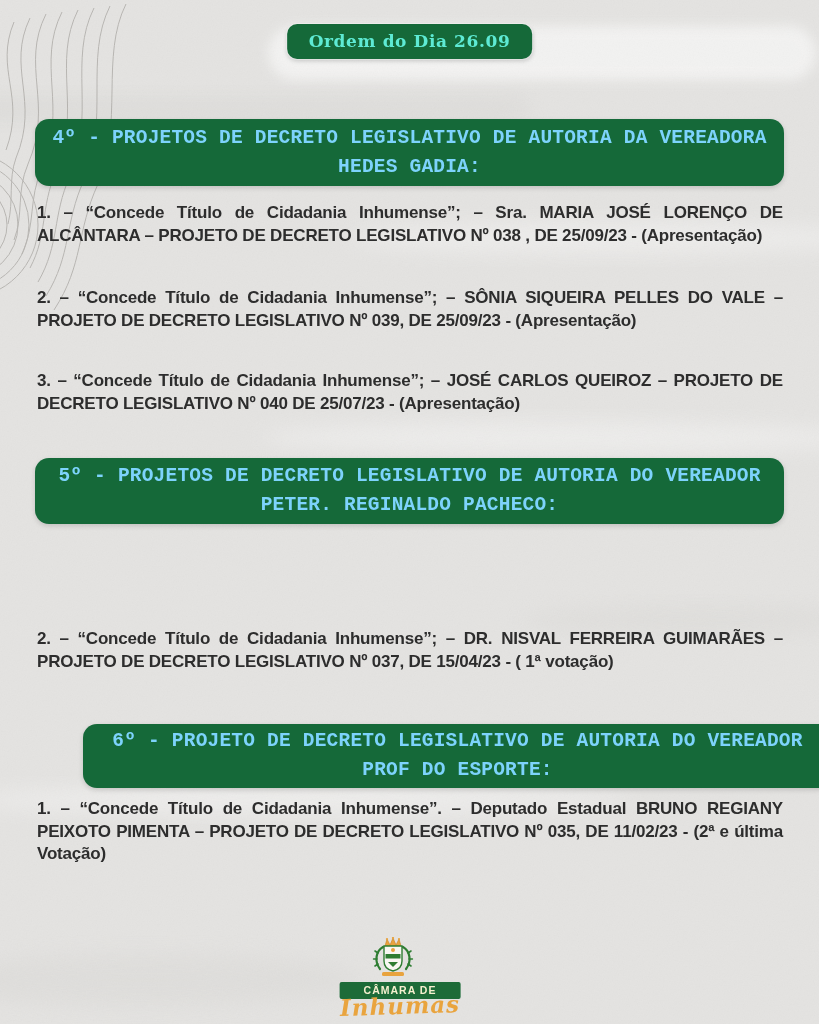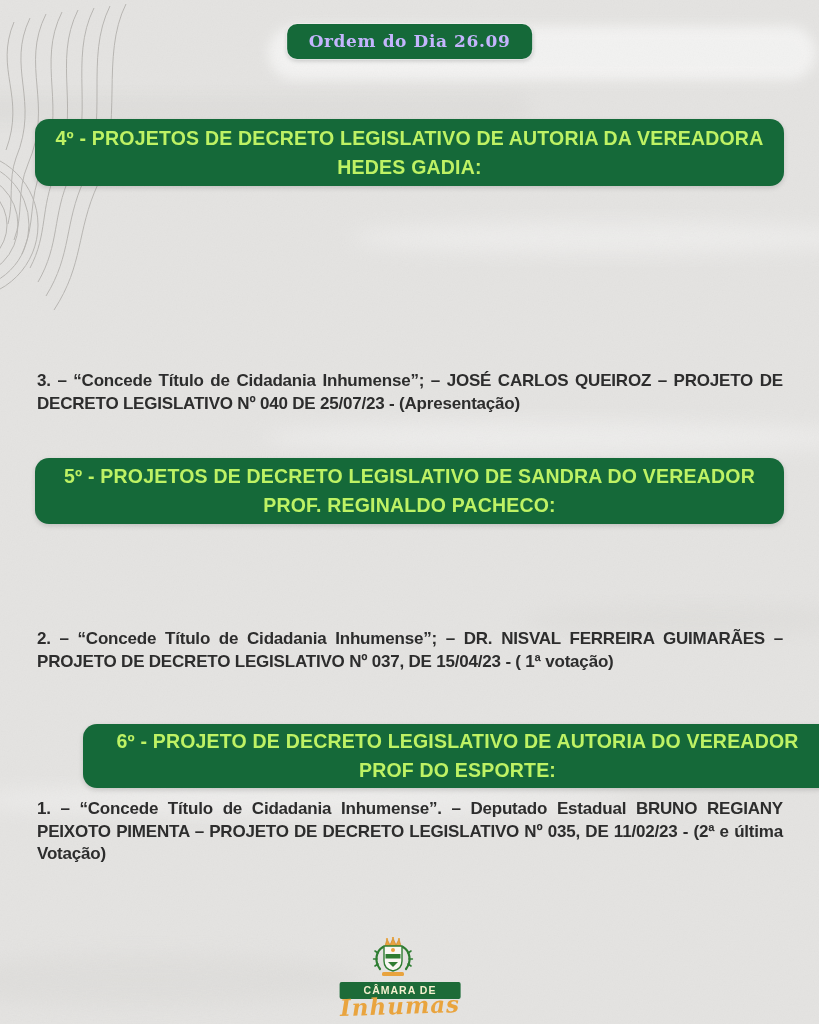--- a/index.html
+++ b/index.html
@@ -5,32 +5,33 @@
   html,body{margin:0;padding:0;background:#cfcecc;}
   .page{
     position:relative;width:819px;height:1024px;margin:0 auto;
     background:#e4e3e1;overflow:hidden;
     font-family:"Liberation Sans",sans-serif;
   }
   .decor{position:absolute;left:0;top:0;width:819px;height:1024px;pointer-events:none;}
 
   .badge{
     position:absolute;top:24px;left:50%;transform:translateX(-50%);
-    background:#156939;color:#c4b5fd;border-radius:10px;
+    background:#156939;color:#5eead4;border-radius:10px;
     height:35px;line-height:35px;padding:0 22px;
     font-family:"DejaVu Serif","Liberation Serif",serif;
     font-weight:700;font-size:17px;letter-spacing:.6px;white-space:nowrap;
     box-shadow:0 0 0 1px rgba(255,255,255,.35),0 2px 4px rgba(0,0,0,.18);
   }
 
   .hdr{
     position:absolute;left:35px;width:749px;background:#156939;border-radius:14px;
-    color:#bef264;text-align:center;
+    color:#7dd3fc;text-align:center;
     display:flex;flex-direction:column;justify-content:center;
     box-shadow:0 2px 5px rgba(0,0,0,.15);
+    font-family:Liberation Mono, monospace;
   }
   .hdr .l{font-weight:700;font-size:19.5px;line-height:29px;letter-spacing:.2px;}
 
   .item{
     position:absolute;left:37px;width:746px;margin:0;
     color:#2d2d2d;font-weight:700;font-size:17px;line-height:22.5px;
     letter-spacing:-.2px;
     text-align:justify;text-align-last:left;
   }
 
@@ -103,25 +104,27 @@
 
     <rect x="0" y="0" width="819" height="1024" filter="url(#paperNoise)" opacity="0.05"></rect>
   </svg>
 
   <div class="badge">Ordem do Dia 26.09</div>
 
   <div class="hdr" id="hdr-4">
     <div class="l">4º - PROJETOS DE DECRETO LEGISLATIVO DE AUTORIA DA VEREADORA</div>
     <div class="l">HEDES GADIA:</div>
   </div>
+  <p class="item" id="item-4-1">1. – “Concede Título de Cidadania Inhumense”; – Sra. MARIA JOSÉ LORENÇO DE ALCÂNTARA – PROJETO DE DECRETO LEGISLATIVO Nº 038 , DE 25/09/23 - (Apresentação)</p>
+  <p class="item" id="item-4-2">2. – “Concede Título de Cidadania Inhumense”; – SÔNIA SIQUEIRA PELLES DO VALE – PROJETO DE DECRETO LEGISLATIVO Nº 039, DE 25/09/23 - (Apresentação)</p>
   <p class="item" id="item-4-3">3. – “Concede Título de Cidadania Inhumense”; – JOSÉ CARLOS QUEIROZ – PROJETO DE DECRETO LEGISLATIVO Nº 040 DE 25/07/23 - (Apresentação)</p>
 
   <div class="hdr" id="hdr-5">
-    <div class="l">5º - PROJETOS DE DECRETO LEGISLATIVO DE SANDRA DO VEREADOR</div>
-    <div class="l">PROF. REGINALDO PACHECO:</div>
+    <div class="l">5º - PROJETOS DE DECRETO LEGISLATIVO DE AUTORIA DO VEREADOR</div>
+    <div class="l">PETER. REGINALDO PACHECO:</div>
   </div>
   <p class="item" id="item-5-2">2. – “Concede Título de Cidadania Inhumense”; – DR. NISVAL FERREIRA GUIMARÃES – PROJETO DE DECRETO LEGISLATIVO Nº 037, DE 15/04/23 - ( 1ª votação)</p>
 
   <div class="hdr" id="hdr-6">
     <div class="l">6º - PROJETO DE DECRETO LEGISLATIVO DE AUTORIA DO VEREADOR</div>
     <div class="l">PROF DO ESPORTE:</div>
   </div>
   <p class="item" id="item-6-1">1. – “Concede Título de Cidadania Inhumense”. – Deputado Estadual BRUNO REGIANY PEIXOTO PIMENTA – PROJETO DE DECRETO LEGISLATIVO Nº 035, DE 11/02/23 - (2ª e última Votação)</p>
 
   <svg class="crest" width="44" height="44" viewBox="0 0 44 44" aria-hidden="true">

